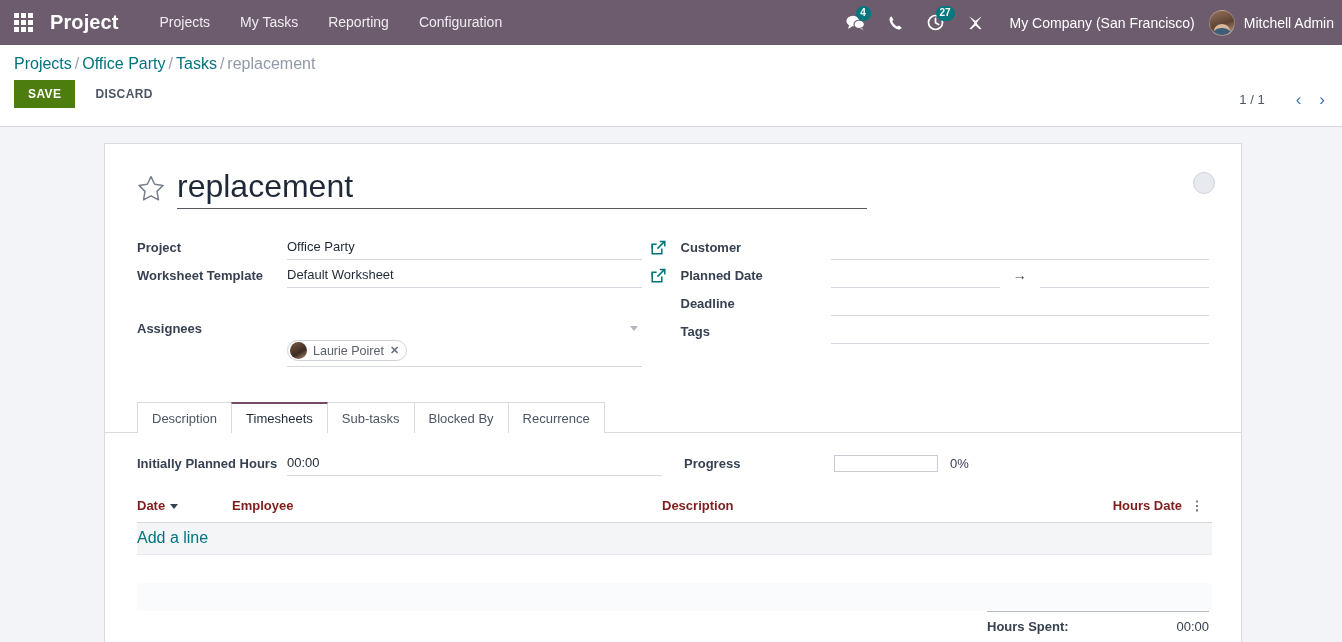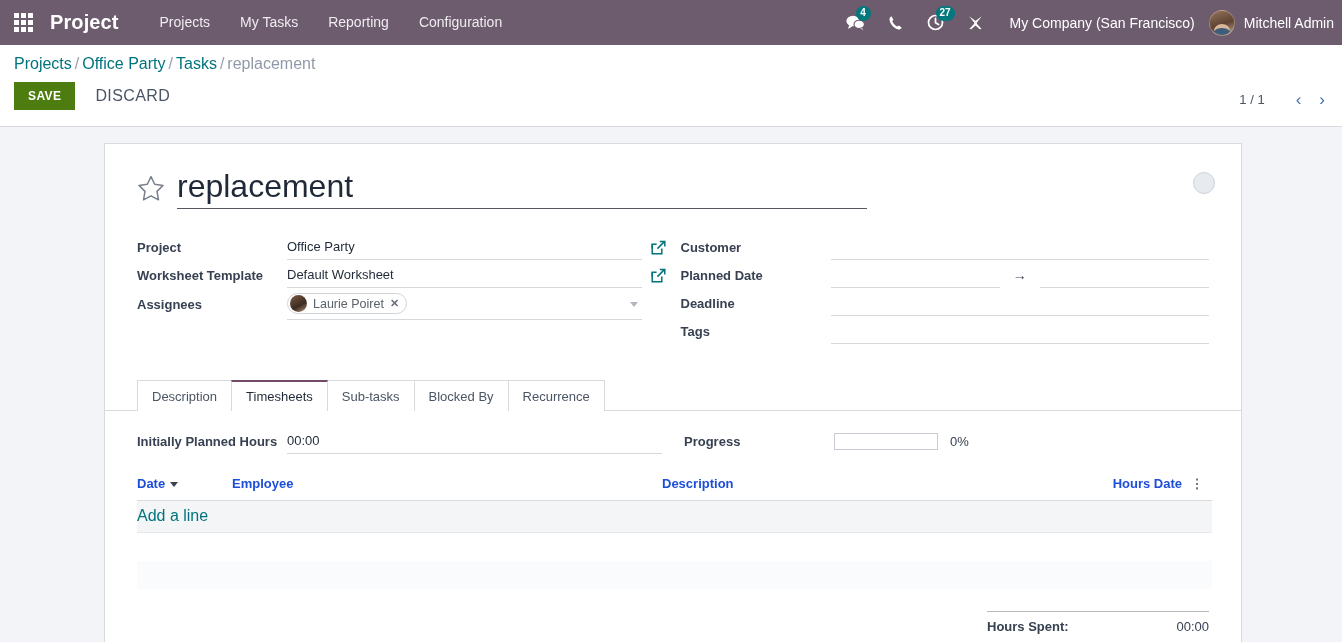--- a/index.html
+++ b/index.html
@@ -160,22 +160,22 @@
     font-weight: bold;
     letter-spacing: 0.4px;
     padding: 7px 14px;
     cursor: pointer;
     font-family: "Liberation Sans", sans-serif;
   }
   .btn-discard {
     background: transparent;
     border: none;
     color: #4b5563;
-    font-size: 16px;
-    font-weight: normal;
+    font-size: 12px;
+    font-weight: bold;
     letter-spacing: 0.4px;
     padding: 7px 12px;
     margin-left: 8px;
     cursor: pointer;
     font-family: "Liberation Sans", sans-serif;
   }
   .pager {
     position: absolute;
     right: 8px;
     top: 46px;
@@ -278,20 +278,21 @@
   }
   .tag-pill {
     display: inline-flex;
     align-items: center;
     border: 1px solid #cfd3d8;
     border-radius: 12px;
     padding: 1px 7px 1px 2px;
     background: #ffffff;
     font-size: 12.5px;
     color: #5b6168;
+    margin-top: 47px;
   }
   .tag-avatar {
     width: 17px; height: 17px;
     border-radius: 50%;
     background: linear-gradient(150deg,#7a5c45,#3d2b21 60%,#b59177);
     margin-right: 6px;
     flex: none;
   }
   .tag-x {
     margin-left: 6px;
@@ -377,21 +378,21 @@
   
   .ts-table {
     margin-top: 22px;
     width: 1075px;
     border-collapse: collapse;
     font-size: 13px;
   }
   .ts-table th {
     text-align: left;
     font-weight: bold;
-    color: #1d4ed8;
+    color: #7f1d1d;
     padding: 0 6px 9px 0;
     border-bottom: 1px solid #d8dadd;
     font-size: 13px;
     white-space: nowrap;
   }
   .ts-table th.right { text-align: right; }
   .ts-table th.opt { width: 24px; text-align: center; color: #6b7280; cursor: pointer; }
   .sort-caret {
     display: inline-block;
     margin-left: 5px;

